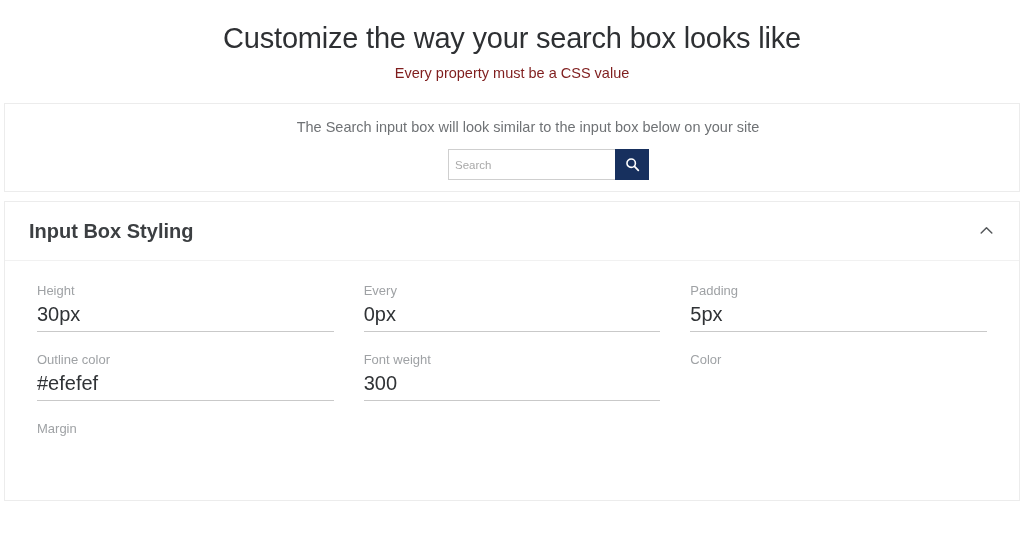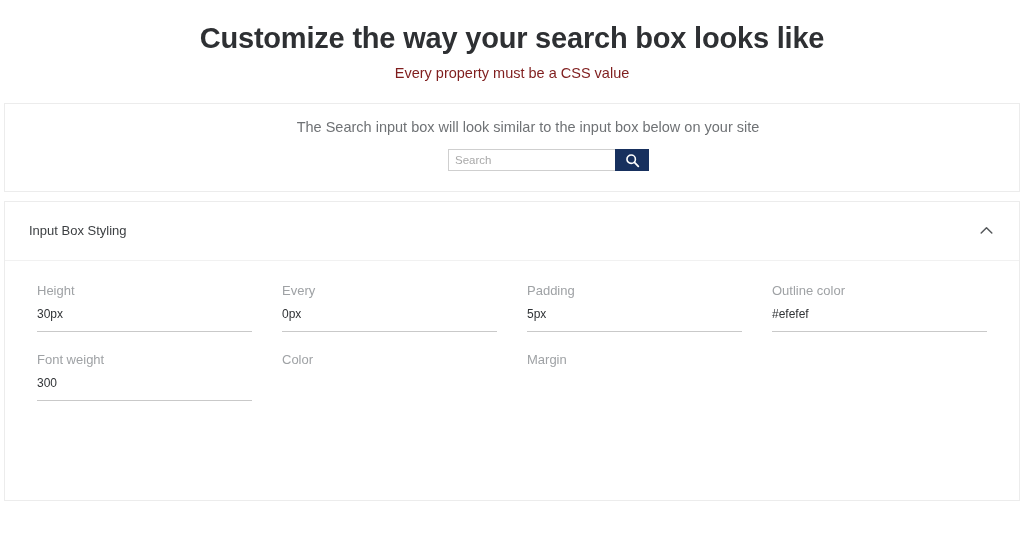--- a/index.html
+++ b/index.html
@@ -24,21 +24,21 @@
     box-sizing: border-box;
   }
 
   
   .header {
     padding-top: 20px;
     text-align: center;
   }
   .page-title {
     font-size: 29px;
-    font-weight: bold;
+    font-weight: normal;
     color: #2e3033;
     letter-spacing: -0.2px;
     line-height: 1.25;
     margin: 0;
   }
   .page-subtitle {
     font-size: 14.5px;
     font-weight: normal;
     color: #7f1d1d;
     margin: 9px 0 0 0;
@@ -63,21 +63,21 @@
     text-align: center;
     font-size: 14.5px;
     color: #6f7275;
     padding-top: 15px;
     line-height: 1.2;
   }
 
   .search-widget {
     margin: 13px auto 0 auto;
     width: 160px;
-    height: 22px;
+    height: 31px;
     display: flex;
     align-items: stretch;
   }
   .search-field {
     flex: 1 1 auto;
     border: 1px solid #cfcfcf;
     border-right: none;
     background: #ffffff;
     box-sizing: border-box;
     font-family: "Liberation Sans", sans-serif;
@@ -115,22 +115,22 @@
   .panel-header {
     height: 59px;
     display: flex;
     align-items: center;
     justify-content: space-between;
     padding: 0 22px 0 24px;
     border-bottom: 1px solid #f1f1f1;
     box-sizing: border-box;
   }
   .panel-title {
-    font-size: 13px;
-    font-weight: normal;
+    font-size: 20px;
+    font-weight: bold;
     color: #3c3f42;
     line-height: 1.2;
   }
   .collapse-toggle {
     width: 22px;
     height: 22px;
     display: flex;
     align-items: center;
     justify-content: center;
     cursor: pointer;
@@ -139,21 +139,21 @@
     padding: 0;
   }
   .collapse-toggle svg { display: block; }
 
   .panel-body {
     padding: 22px 32px 0 32px;
     box-sizing: border-box;
   }
   .field-grid {
     display: grid;
-    grid-template-columns: 1fr 1fr 1fr 1fr;
+    grid-template-columns: 1fr 1fr 1fr;
     column-gap: 30px;
     row-gap: 0;
   }
   .field {
     padding-bottom: 0;
     margin-bottom: 20px;
   }
   .field-label {
     font-size: 13px;
     color: #9fa2a5;
@@ -162,21 +162,21 @@
     display: block;
     margin-bottom: 4px;
   }
   .field-input {
     width: 100%;
     box-sizing: border-box;
     border: none;
     border-bottom: 1px solid #c9c9c9;
     background: transparent;
     font-family: "Liberation Sans", sans-serif;
-    font-size: 12px;
+    font-size: 20px;
     font-weight: normal;
     color: #303336;
     padding: 0 0 6px 0;
     outline: none;
     line-height: 22px;
   }
 </style>
 </head>
 <body>
 

